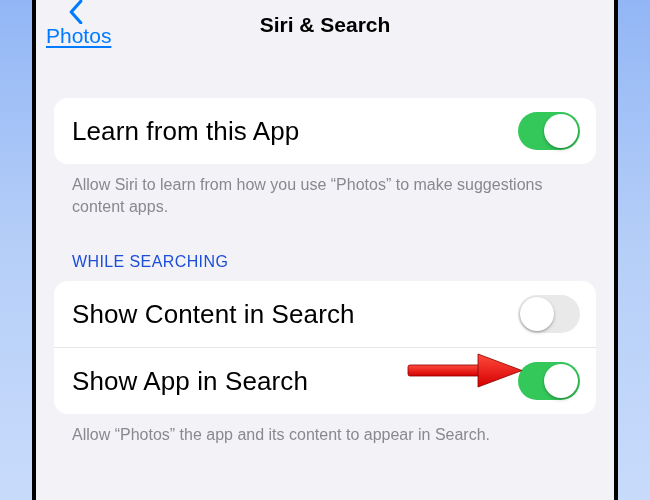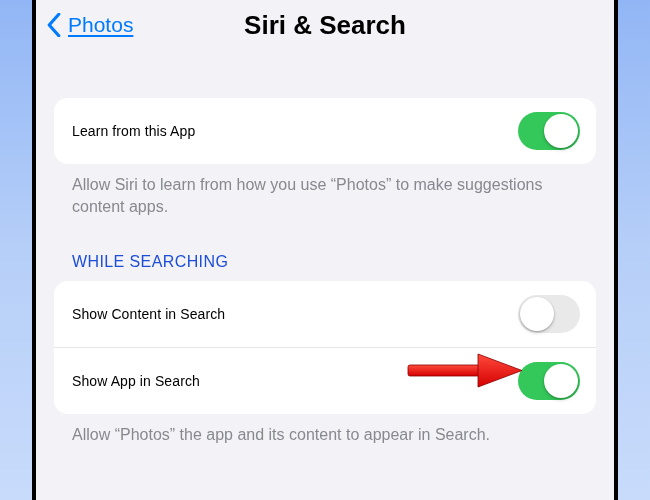--- a/index.html
+++ b/index.html
@@ -31,34 +31,35 @@
   }
   
   .navbar {
     position: relative;
     height: 50px;
     display: flex;
     align-items: center;
     justify-content: center;
   }
   .nav-title {
-    font-size: 26px;
+    font-size: 21px;
     font-weight: 600;
     color: #000;
   }
   .nav-back {
     position: absolute;
     left: 10px;
     top: 0;
     bottom: 0;
     display: flex;
     align-items: center;
     color: #007aff;
     font-size: 21px;
     cursor: pointer;
+    flex-direction: column;
   }
   .nav-back svg {
     width: 16px;
     height: 24px;
     margin-right: 6px;
   }
   .nav-back-label {
     text-decoration: underline;
     text-underline-offset: 3px;
   }
@@ -76,21 +77,21 @@
     display: flex;
     align-items: center;
     justify-content: space-between;
     padding: 14px 16px 14px 18px;
     min-height: 30px;
   }
   .row + .row {
     border-top: 1px solid #e5e5ea;
   }
   .row-label {
-    font-size: 14px;
+    font-size: 26px;
     color: #000;
     letter-spacing: 0.1px;
   }
   .footer-text {
     font-size: 16px;
     line-height: 1.35;
     color: #88888f;
     padding: 10px 18px 0 18px;
   }
   .section-header {

